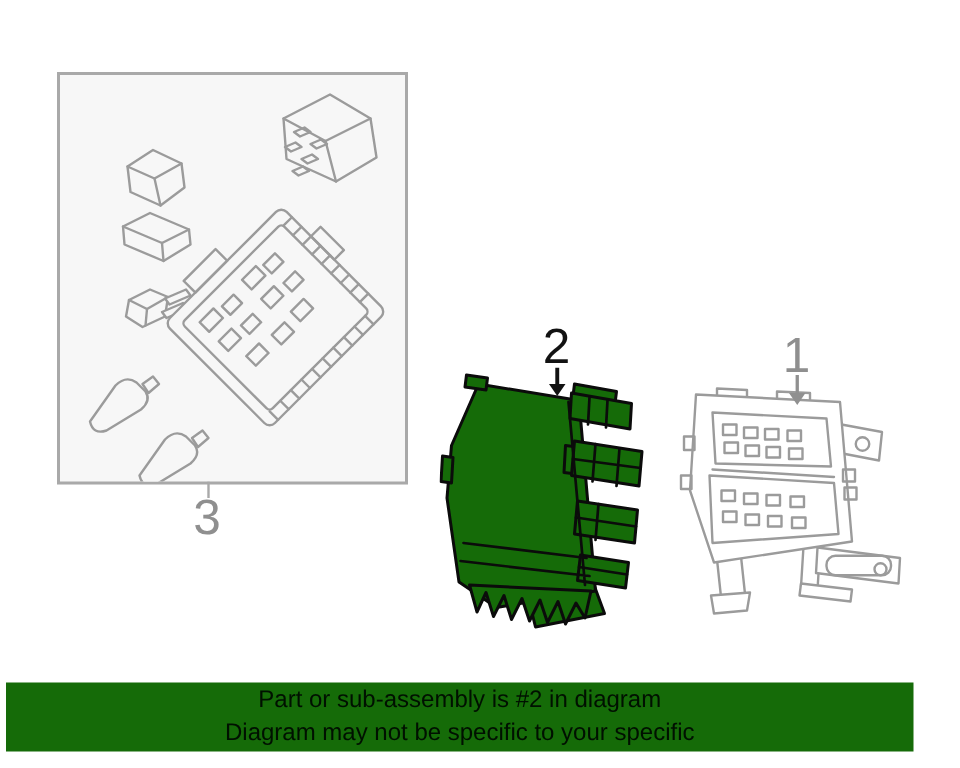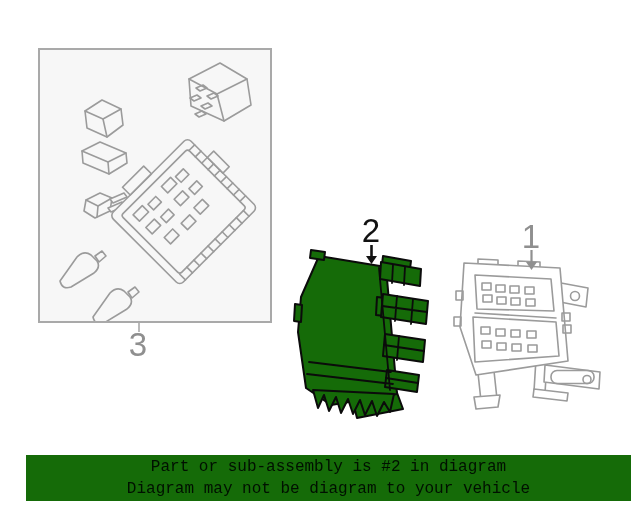--- a/index.html
+++ b/index.html
@@ -3,23 +3,23 @@
 <meta charset="utf-8">
 <style>
   html,body{margin:0;padding:0;background:#ffffff;}
   .stage{position:relative;width:640px;height:512px;background:#ffffff;overflow:hidden;
          font-family:"Liberation Sans","DejaVu Sans",sans-serif;}
   .abs{position:absolute;}
   .group-box{left:38px;top:48px;width:230px;height:271px;border:2px solid #a9a9a9;background:#f7f7f7;}
   .callout{position:absolute;width:44px;text-align:center;font-size:33px;line-height:36px;}
   .callout.gray{color:#8f8f8f;}
   .callout.black{color:#121212;}
-  .banner{left:26px;top:455px;width:605px;height:46px;background:#156b08;
+  .banner{left:4px;top:455px;width:605px;height:46px;background:#156b08;
           color:#001000;text-align:center;font-size:16px;line-height:22px;
-          display:flex;flex-direction:column;justify-content:center;font-family:Liberation Mono, monospace;}
+          display:flex;flex-direction:column;justify-content:center;}
   svg{display:block;}
   .gline{stroke:#9b9b9b;fill:#f7f7f7;stroke-width:1.6;stroke-linejoin:round;stroke-linecap:round;}
   .glineW{stroke:#9b9b9b;fill:#ffffff;stroke-width:1.6;stroke-linejoin:round;stroke-linecap:round;}
   .gnofill{stroke:#9b9b9b;fill:none;stroke-width:1.6;stroke-linejoin:round;stroke-linecap:round;}
   .grn{stroke:#0b0b0b;fill:#156b08;stroke-width:2;stroke-linejoin:round;stroke-linecap:round;}
   .grnline{stroke:#0b0b0b;fill:none;stroke-width:1.8;stroke-linejoin:round;stroke-linecap:round;}
 </style>
 </head>
 <body>
 
@@ -150,16 +150,16 @@
   </svg>
 
   <div class="callout gray" style="left:509px;top:219px;">1</div>
   <svg class="abs" style="left:523px;top:250px;" width="17" height="21">
     <line x1="8.5" y1="0" x2="8.5" y2="12" stroke="#909090" stroke-width="2.2"></line>
     <polygon points="3,12 14,12 8.5,20" fill="#909090"></polygon>
   </svg>
 
   <div class="abs banner">
     <div>Part or sub-assembly is #2 in diagram</div>
-    <div>Diagram may not be diagram to your vehicle</div>
+    <div>Diagram may not be specific to your specific</div>
   </div>
 
 </div>
 
 </body></html>

